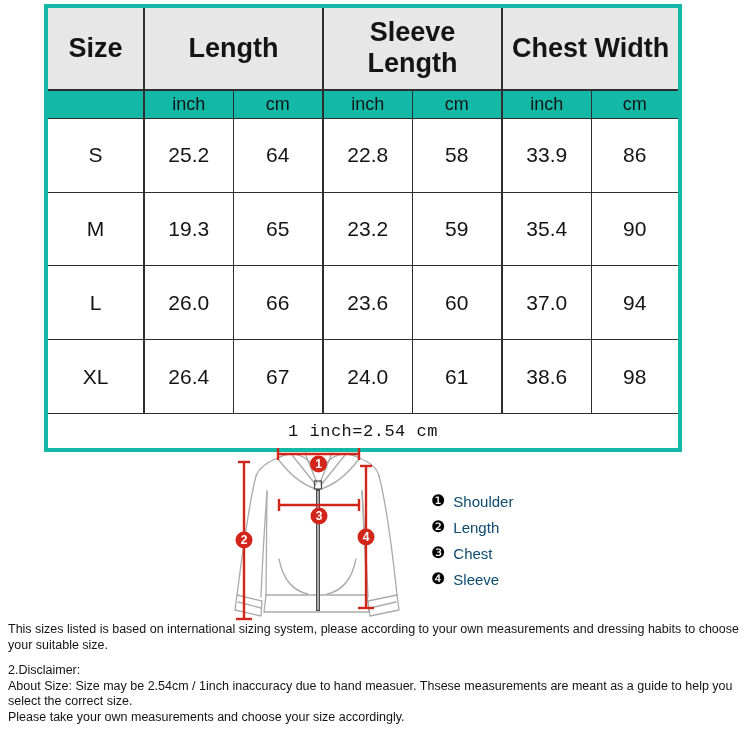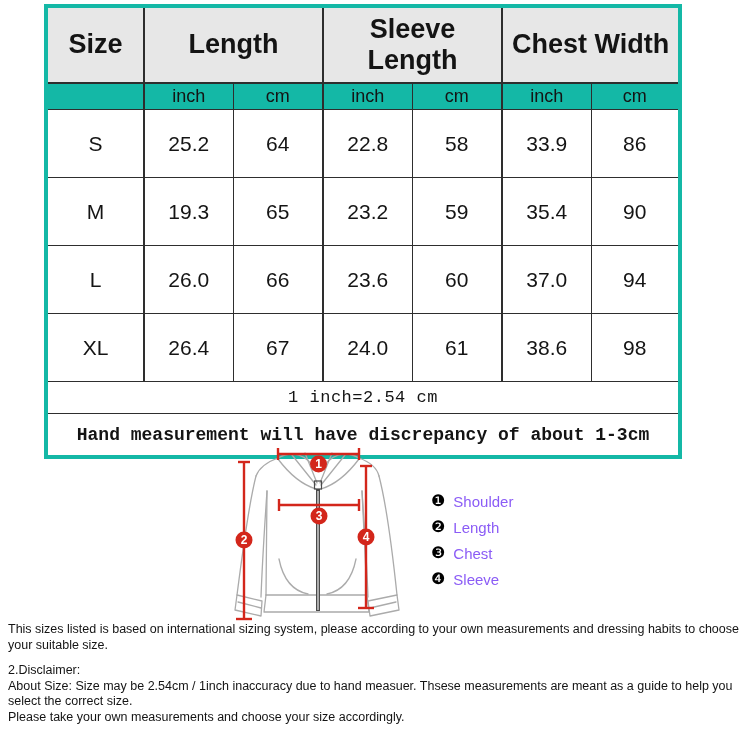--- a/index.html
+++ b/index.html
@@ -34,21 +34,21 @@
     height:41px;font-family:"Liberation Mono","DejaVu Sans Mono",monospace;
     font-weight:bold;font-size:18px;
   }
 
   
   .hoodie-svg{position:absolute;left:195px;top:445px;width:210px;height:180px;}
 
   .legend{position:absolute;left:431px;top:488px;}
   .legend-item{display:flex;align-items:center;height:26px;}
   .legend-bullet{font-size:16px;line-height:1;margin-right:8px;color:#000;}
-  .legend-label{font-size:15px;color:#8b5cf6;}
+  .legend-label{font-size:15px;color:#0c4a6e;}
 
   
   .notes{position:absolute;left:8px;top:622px;width:738px;font-size:12.5px;line-height:15.5px;}
   .note-section{margin-bottom:10px;}
 </style>
 </head>
 <body>
 
 <table class="size-table">
   <colgroup>
@@ -108,23 +108,20 @@
       <td class="gb">26.4</td>
       <td>67</td>
       <td class="gb">24.0</td>
       <td>61</td>
       <td class="gb">38.6</td>
       <td>98</td>
     </tr>
     <tr class="conv-row">
       <td colspan="7">1 inch=2.54 cm</td>
     </tr>
-    <tr class="note-row">
-      <td colspan="7">Hand measurement will have discrepancy of about 1-3cm</td>
-    </tr>
   </tbody>
 </table>
 
 <svg class="hoodie-svg" viewBox="0 0 210 180">
 
   <g fill="none" stroke="#ababab" stroke-width="1.3" stroke-linecap="round" stroke-linejoin="round">
 
     <path d="M83,13 C97,5 112,9 121,26"></path>
     <path d="M164,13 C150,5 135,9 126,26"></path>
 

